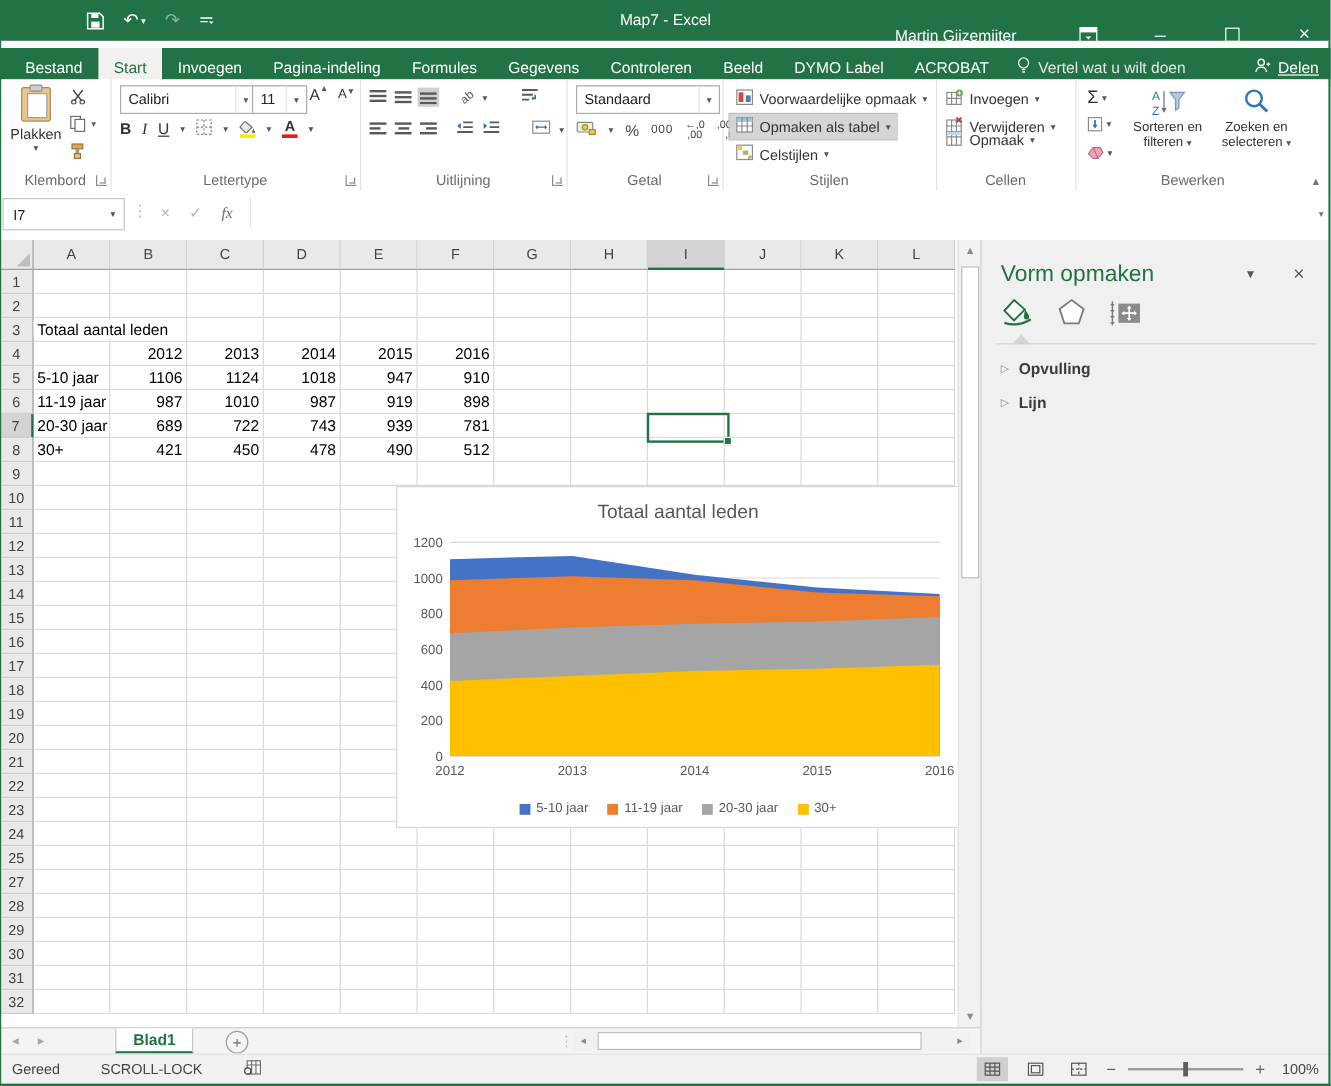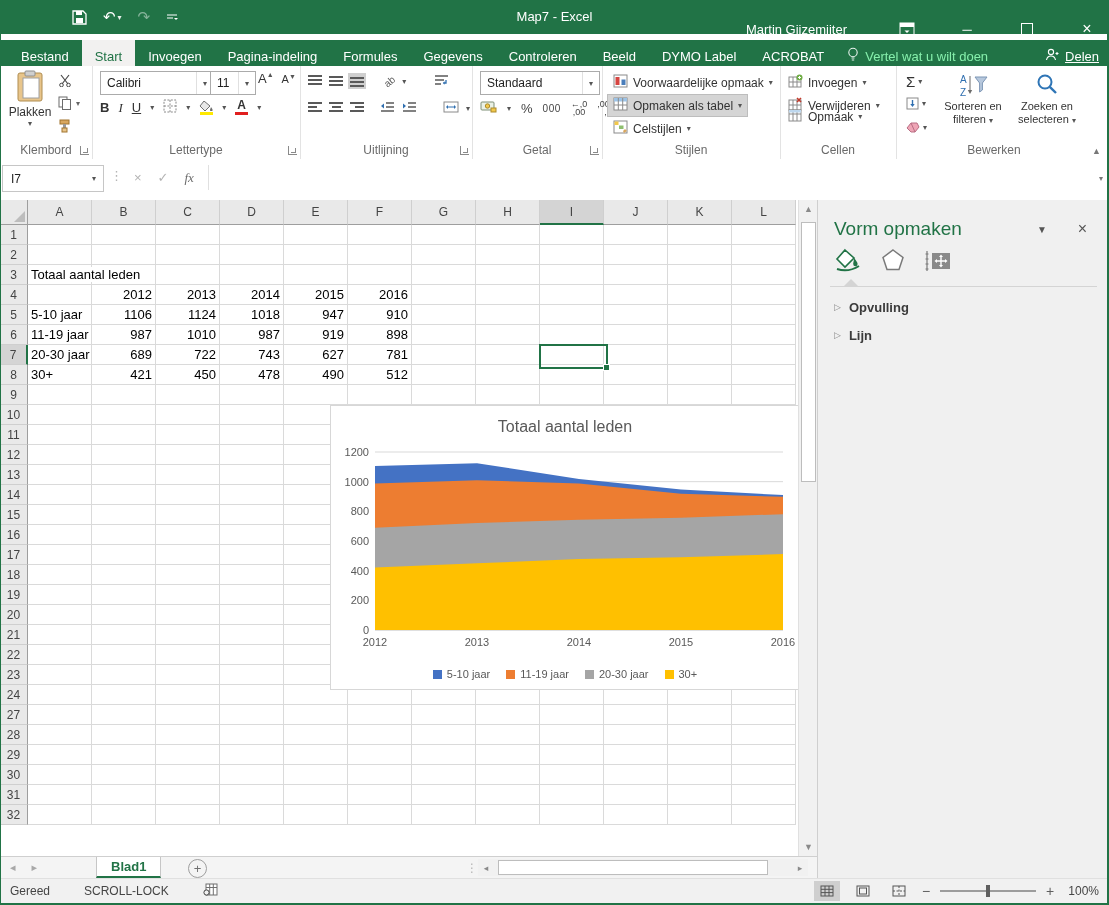--- a/index.html
+++ b/index.html
@@ -14,21 +14,21 @@
   .wintitle{position:absolute;left:0;top:0;width:100%;height:34px;line-height:34px;text-align:center;font-size:13px;color:#fff;}
   .tb-right{position:absolute;right:0;top:12px;height:34px;display:flex;align-items:center;gap:16px;}
   .username{font-size:13px;margin-right:22px;}
   .winbtn{width:44px;height:34px;display:flex;align-items:center;justify-content:center;font-size:13px;color:#fff;}
   .maxbox{width:10px;height:10px;border:1px solid #fff;display:inline-block;}
   
   .tabrow{position:absolute;left:0;top:40px;width:1109px;height:32px;background:#217346;display:flex;align-items:stretch;}
   .rtabs{display:flex;margin-left:8px;}
   .rtab{color:#fff;font-size:13px;padding:0 13px;display:flex;align-items:center;cursor:default;white-space:nowrap;}
   .rtab.active{background:#f2f1f0;color:#217346;}
-  .tellme{display:flex;align-items:center;color:#86efac;font-size:13px;margin-left:10px;gap:6px;}
+  .tellme{display:flex;align-items:center;color:#e5e5e5;font-size:13px;margin-left:10px;gap:6px;}
   .share{position:absolute;right:10px;top:0;height:32px;display:flex;align-items:center;color:#fff;font-size:13px;gap:6px;text-decoration:underline;}
   
   .ribbon{position:absolute;left:0;top:66px;width:1109px;height:94px;background:#fff;border-bottom:1px solid #d2d2d2;}
   .rgroup{position:absolute;top:0;height:93px;border-right:1px solid #e3e3e3;}
   .grouplabel{position:absolute;bottom:2px;left:0;right:0;text-align:center;font-size:12px;color:#6a6a6a;}
   .launcher{position:absolute;right:3px;bottom:4px;width:8px;height:8px;border-left:1px solid #8a8a8a;border-bottom:1px solid #8a8a8a;}
   .launcher::after{content:"";position:absolute;right:1px;bottom:1px;width:4px;height:4px;border-right:1px solid #8a8a8a;border-bottom:1px solid #8a8a8a;}
   .g-clip{left:0;width:92px;} .g-font{left:92px;width:208px;} .g-align{left:300px;width:172px;}
   .g-num{left:472px;width:130px;} .g-styles{left:602px;width:178px;} .g-cells{left:780px;width:116px;} .g-edit{left:896px;width:196px;border-right:none;}
   .pastebtn{position:absolute;left:8px;top:4px;width:44px;height:70px;display:flex;flex-direction:column;align-items:center;font-size:12px;color:#333;}
@@ -656,21 +656,21 @@
             <div class="cell num">
               <span>689</span>
             </div>
             <div class="cell num">
               <span>722</span>
             </div>
             <div class="cell num">
               <span>743</span>
             </div>
             <div class="cell num">
-              <span>627</span>
+              <span>939</span>
             </div>
             <div class="cell num">
               <span>781</span>
             </div>
             <div class="cell"></div>
             <div class="cell"></div>
             <div class="cell"></div>
             <div class="cell"></div>
             <div class="cell"></div>
             <div class="cell"></div>
@@ -922,20 +922,35 @@
             <div class="cell"></div>
             <div class="cell"></div>
             <div class="cell"></div>
             <div class="cell"></div>
             <div class="cell"></div>
             <div class="cell"></div>
             <div class="cell"></div>
           </div>
           <div class="gridrow">
             <div class="rowhead">24</div>
+            <div class="cell"></div>
+            <div class="cell"></div>
+            <div class="cell"></div>
+            <div class="cell"></div>
+            <div class="cell"></div>
+            <div class="cell"></div>
+            <div class="cell"></div>
+            <div class="cell"></div>
+            <div class="cell"></div>
+            <div class="cell"></div>
+            <div class="cell"></div>
+            <div class="cell"></div>
+          </div>
+          <div class="gridrow">
+            <div class="rowhead">25</div>
             <div class="cell"></div>
             <div class="cell"></div>
             <div class="cell"></div>
             <div class="cell"></div>
             <div class="cell"></div>
             <div class="cell"></div>
             <div class="cell"></div>
             <div class="cell"></div>
             <div class="cell"></div>
             <div class="cell"></div>

